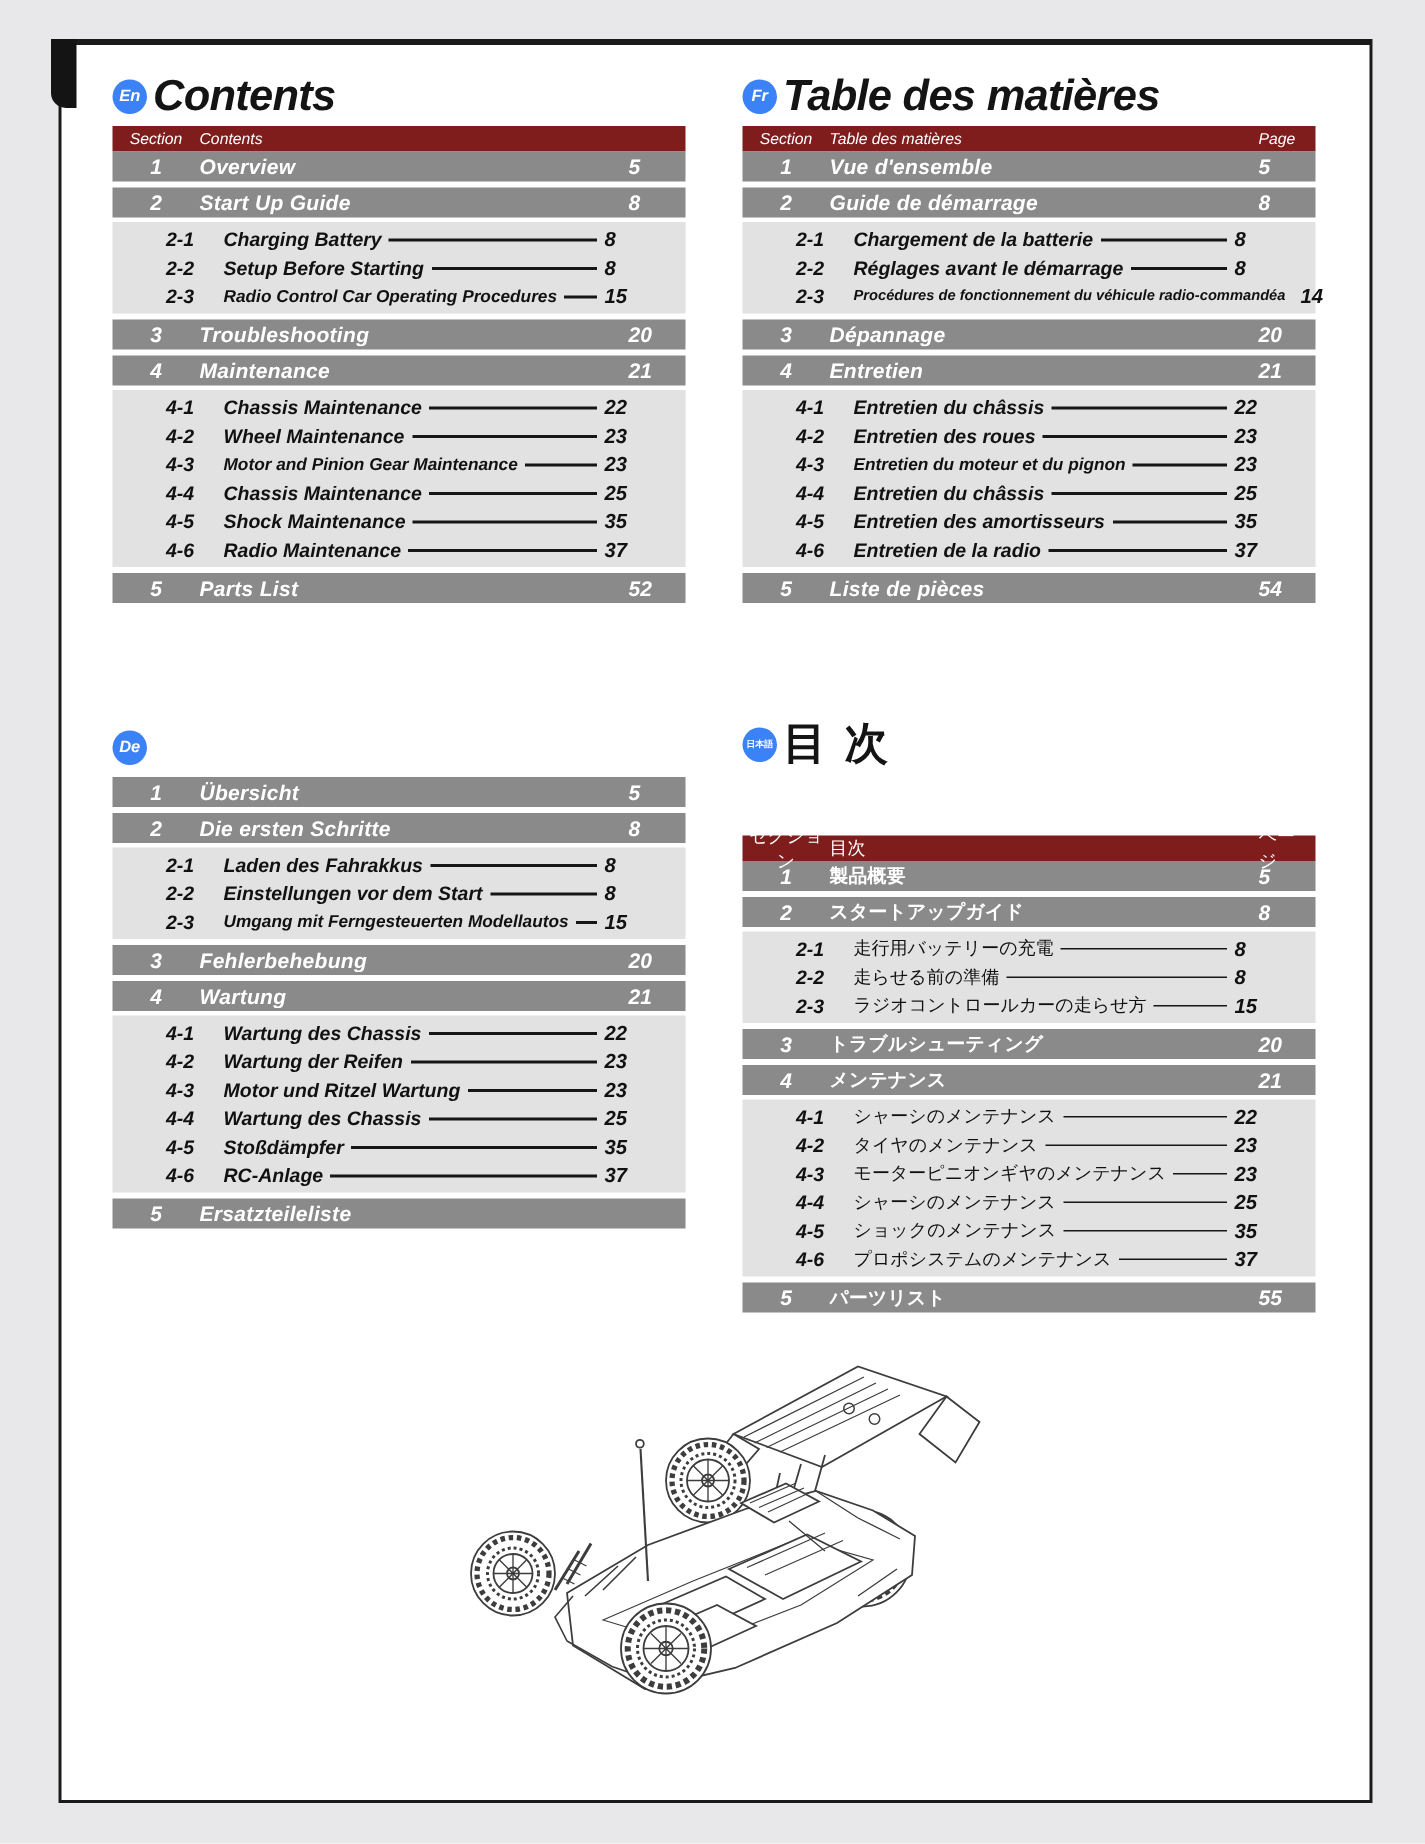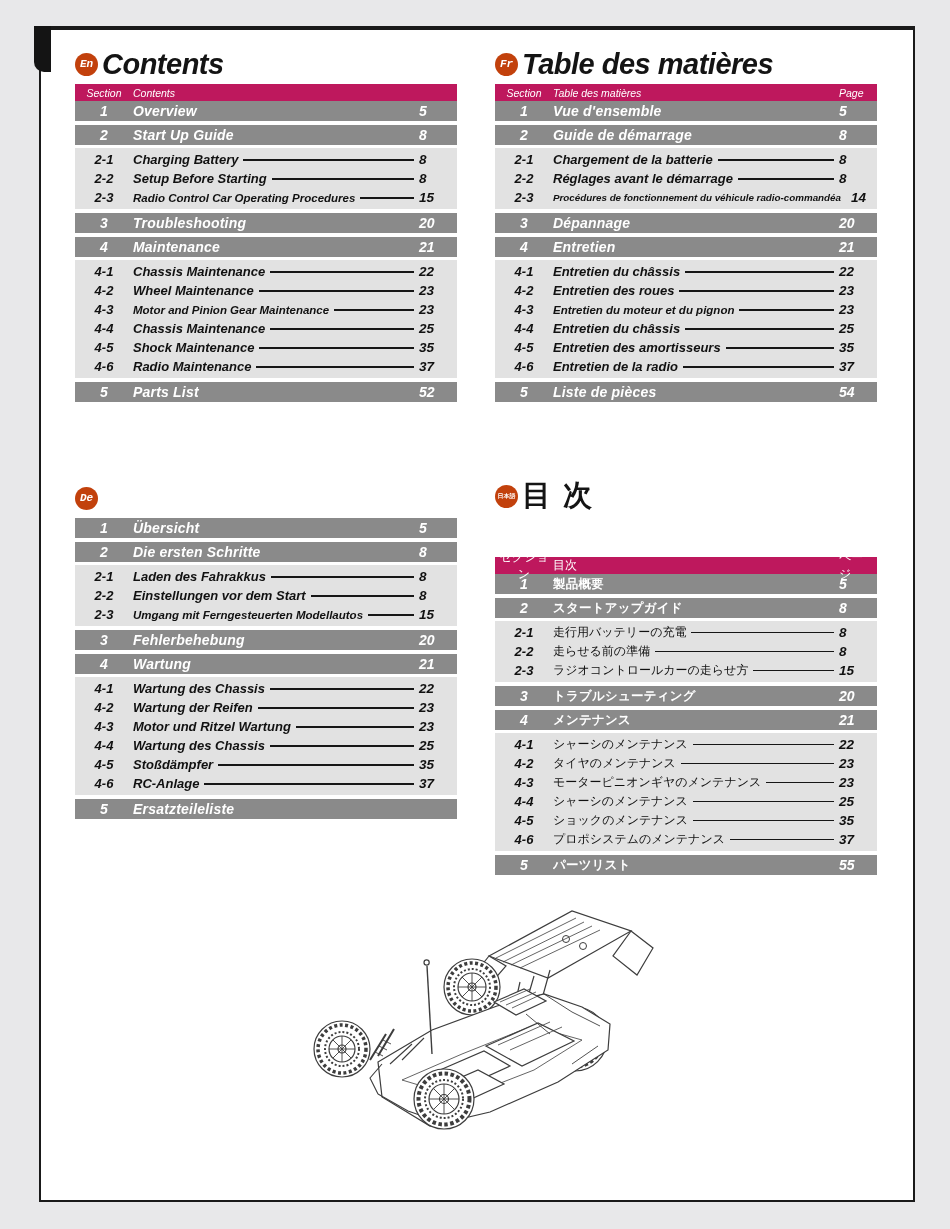--- a/index.html
+++ b/index.html
@@ -16,45 +16,45 @@
     border-top-width:4px;
   }
   .corner-tab {
     position:absolute; left:-7px; top:-4px; width:17px; height:46px;
     background:#141414; border-radius:0 0 0 10px;
   }
   .sec { position:absolute; width:382px; }
   .sec-title { display:flex; align-items:center; height:36px; margin-bottom:2px; }
   .badge {
     flex:0 0 auto; width:23px; height:23px; border-radius:50%;
-    background:#c2410c; color:#fff; display:inline-flex; align-items:center; justify-content:center;
-    font-weight:bold; font-style:italic; font-size:11px; margin-right:4px;font-family:Liberation Mono, monospace;
+    background:#3b82f6; color:#fff; display:inline-flex; align-items:center; justify-content:center;
+    font-weight:bold; font-style:italic; font-size:11px; margin-right:4px;
   }
   .title-text {
     font-size:29px; font-weight:bold; font-style:italic; color:#141414;
     letter-spacing:-0.5px; white-space:nowrap;
   }
   .toc-table { width:382px; }
   .t-head {
-    background:#be185d; color:#ffffff; height:17px;
+    background:#7f1d1d; color:#ffffff; height:17px;
     display:flex; align-items:center; font-style:italic; font-size:10.5px;
   }
   .c1 { flex:0 0 58px; text-align:center; }
   .c2 { flex:1 1 auto; overflow:hidden; white-space:nowrap; }
   .c3 { flex:0 0 38px; text-align:left; padding-right:6px; }
   .t-body > :first-child { margin-top:0; }
   .row-main {
     background:#8a8a8a; color:#ffffff; height:20px; margin-top:4px;
     display:flex; align-items:center;
     font-weight:bold; font-style:italic;
   }
   .row-main .c1 { font-size:14px; }
   .row-main .c2 { font-size:14px; letter-spacing:0.2px; }
   .row-main .c3 { font-size:14px; }
-  .sub-block { background:#e2e2e2; margin-top:3px; padding:2px 0; }
+  .sub-block { background:#e2e2e2; margin-top:3px; padding:2px 16px; }
   .row-sub {
     height:19px; display:flex; align-items:center;
     color:#111; font-weight:bold; font-style:italic;
   }
   .row-sub .c1 { font-size:13px; }
   .row-sub .lbl { flex:0 0 auto; font-size:13px; white-space:nowrap; }
   .row-sub .lbl.s  { font-size:11.5px; }
   .row-sub .lbl.xs { font-size:9.8px; }
   .row-sub .dash { flex:1 1 auto; height:0; border-top:2px solid #161616; margin:0 5px; }
   .row-sub .c3 { font-size:13.5px; }

